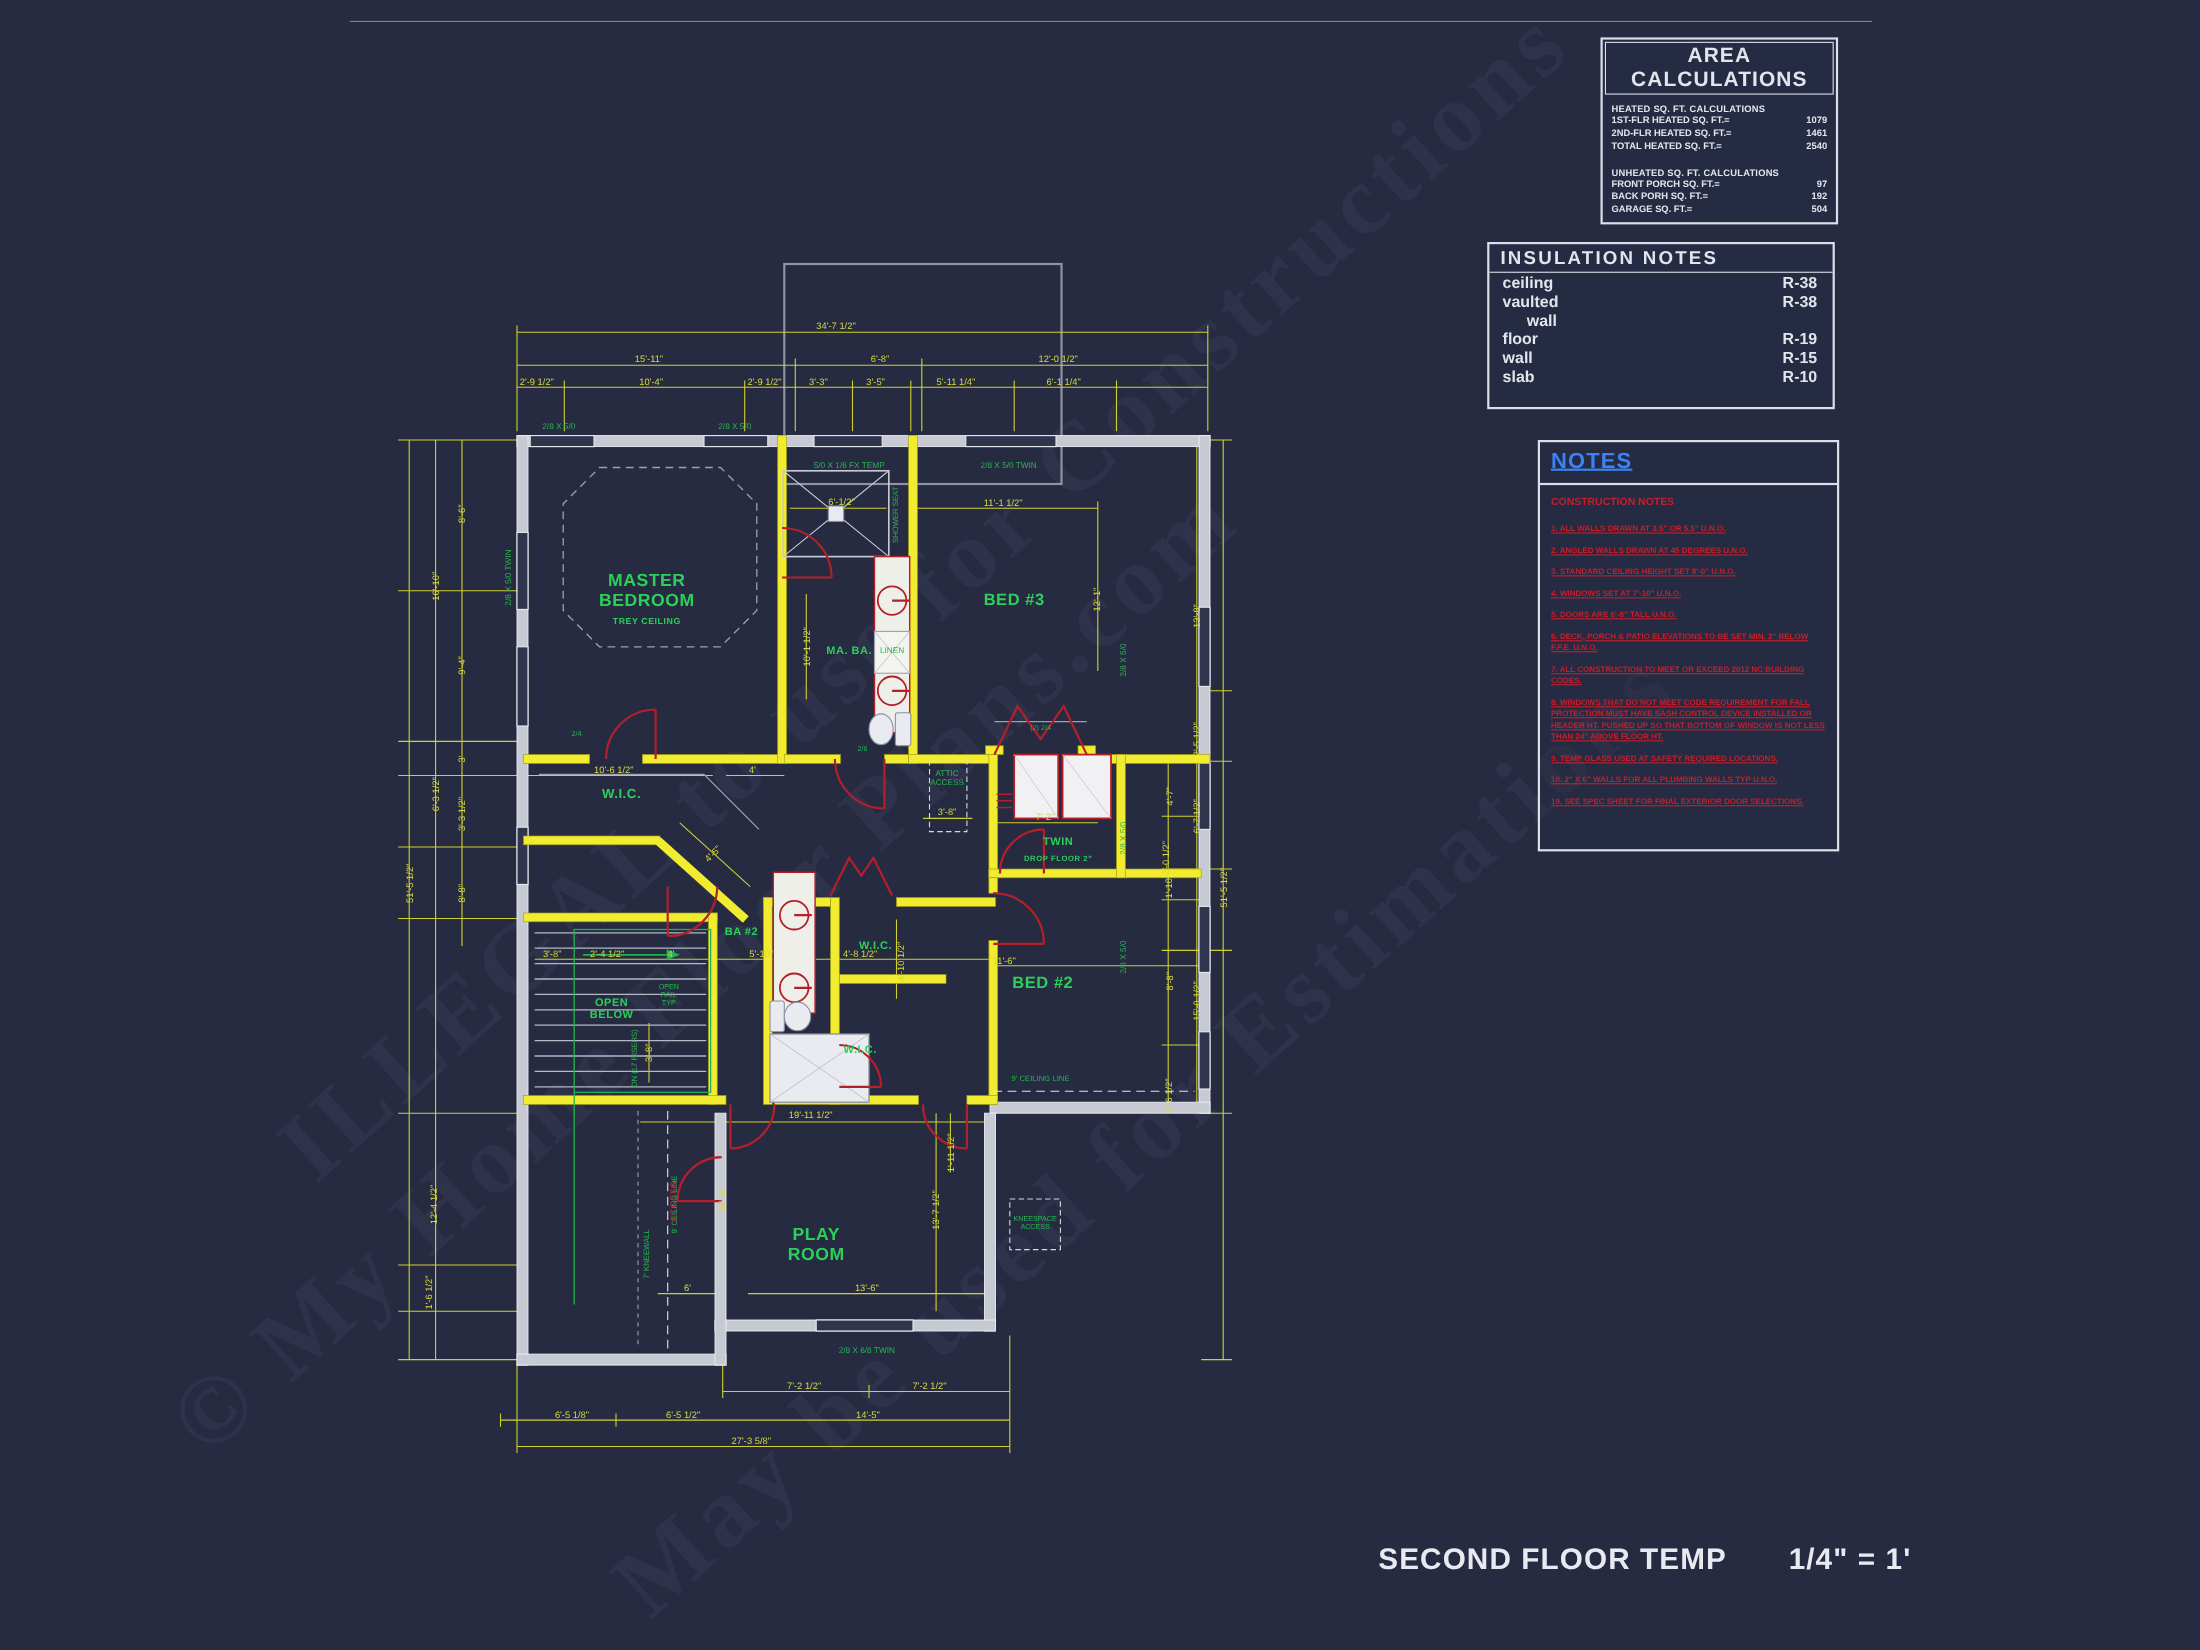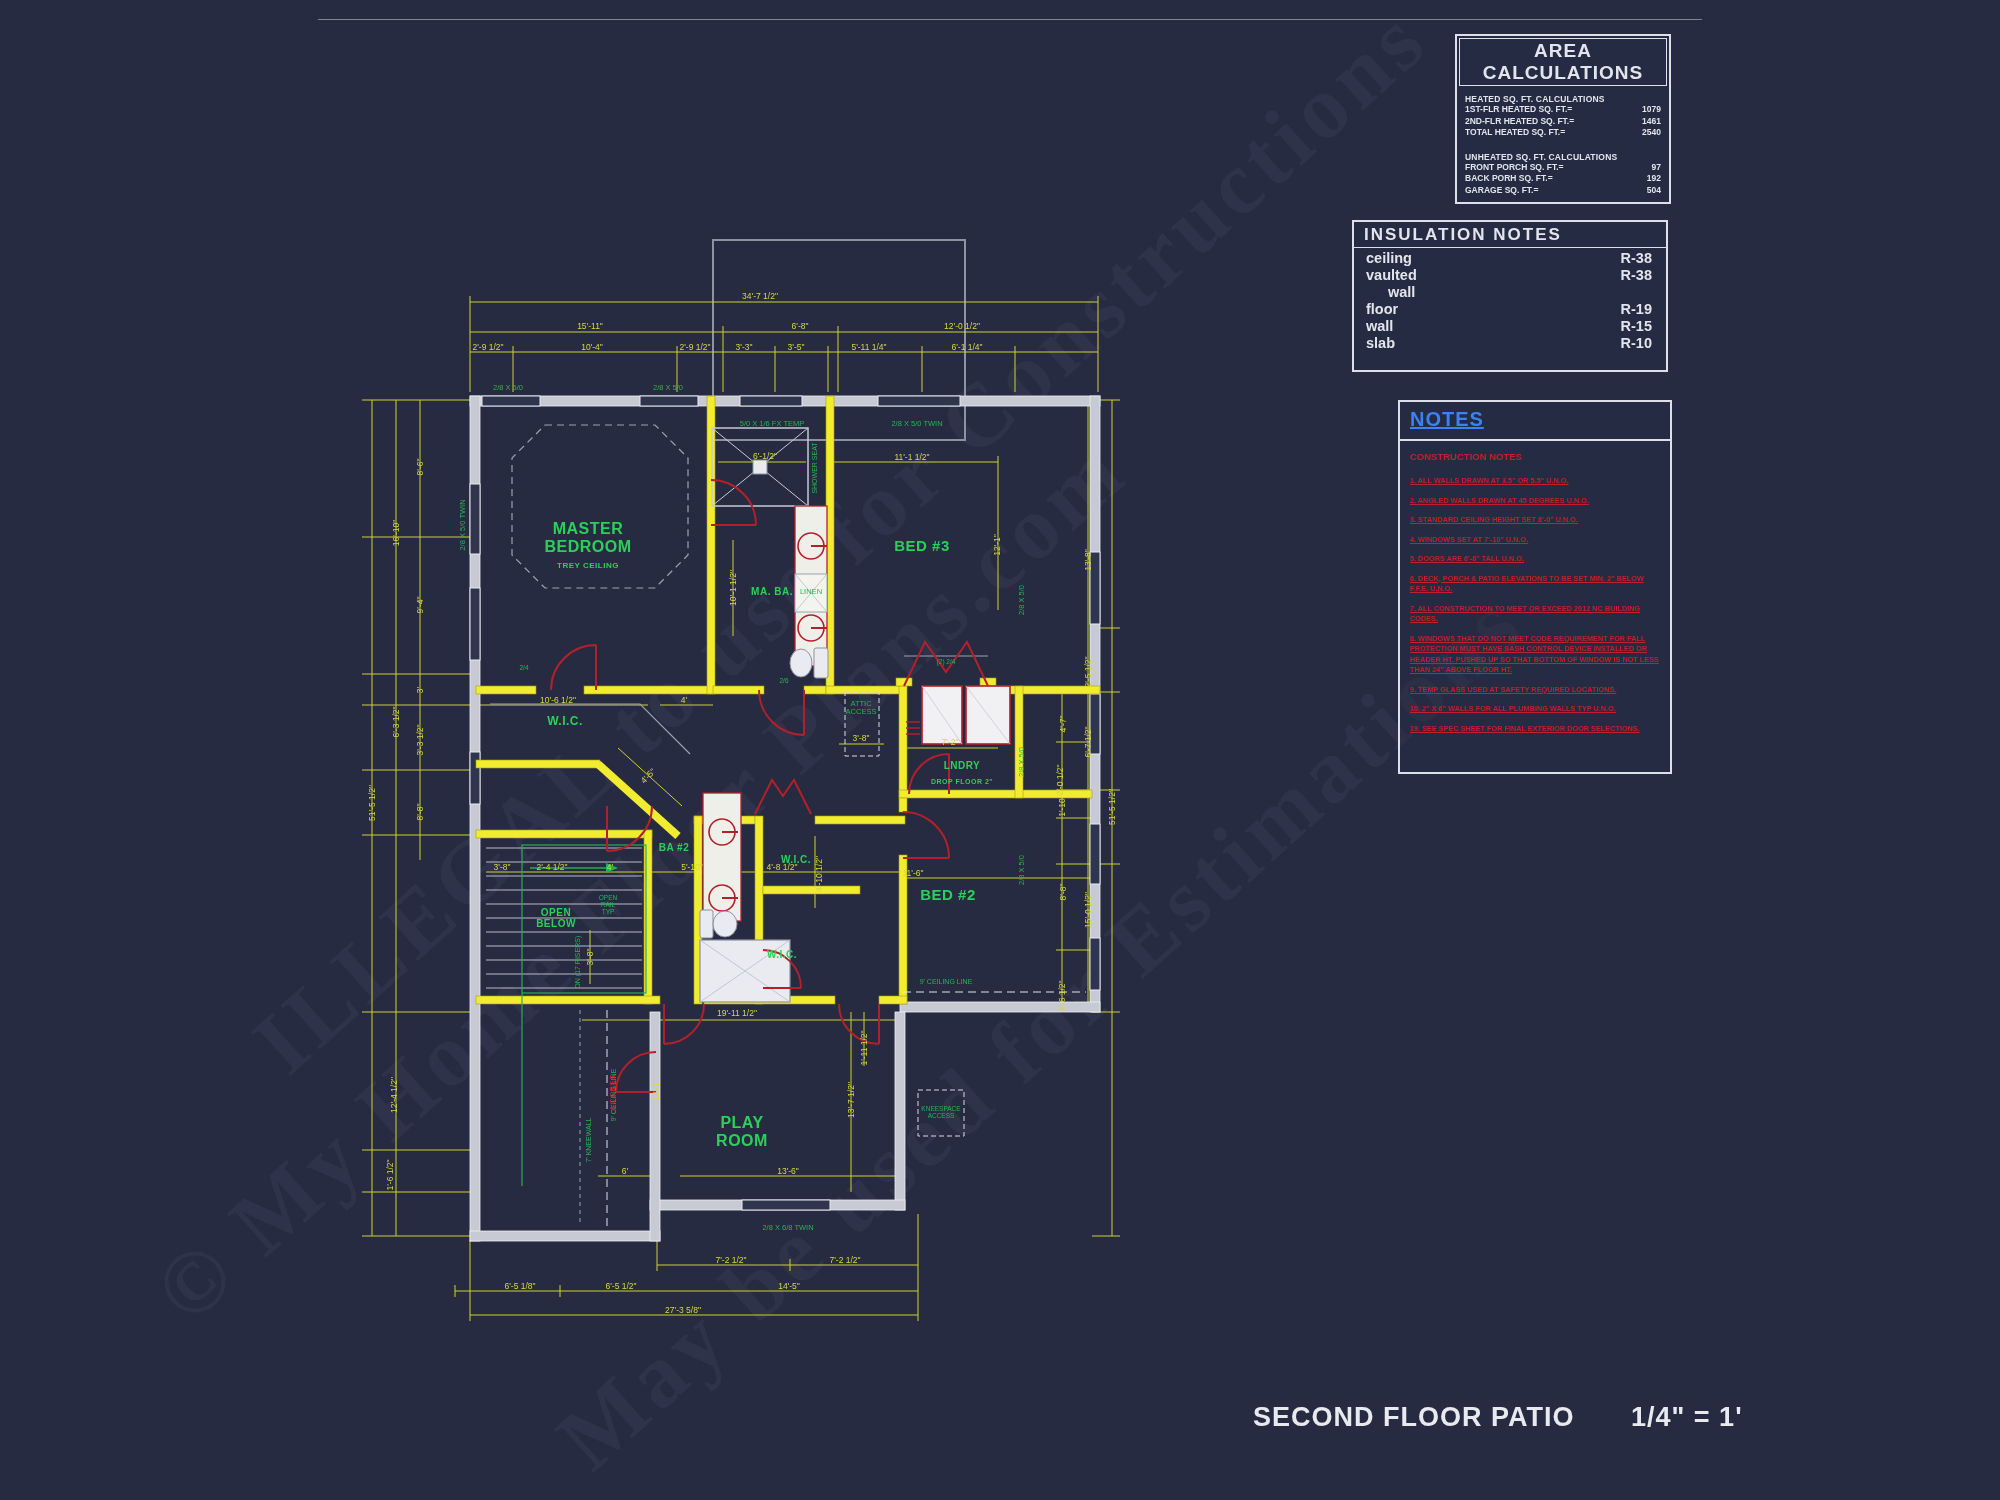--- a/index.html
+++ b/index.html
@@ -203,21 +203,21 @@
       <span class="plan-label room" style="left: 588px; top: 566px; transform: translate(-50%, -50%); font-size: 8px;">TREY CEILING</span>
       <span class="plan-label room" style="left: 565px; top: 722px; transform: translate(-50%, -50%); font-size: 12px;">W.I.C.</span>
       <span class="plan-label room" style="left: 922px; top: 546px; transform: translate(-50%, -50%); font-size: 15px;">BED #3</span>
       <span class="plan-label room" style="left: 772px; top: 592px; transform: translate(-50%, -50%); font-size: 10px;">MA. BA.</span>
       <span class="plan-label room" style="left: 674px; top: 848px; transform: translate(-50%, -50%); font-size: 10px;">BA #2</span>
       <span class="plan-label room" style="left: 796px; top: 860px; transform: translate(-50%, -50%); font-size: 10px;">W.I.C.</span>
       <span class="plan-label room" style="left: 782px; top: 955px; transform: translate(-50%, -50%); font-size: 10px;">W.I.C.</span>
       <span class="plan-label room" style="left: 948px; top: 895px; transform: translate(-50%, -50%); font-size: 15px;">BED #2</span>
       <span class="plan-label room" style="left: 556px; top: 918px; transform: translate(-50%, -50%); font-size: 10px;">OPEN
 BELOW</span>
-      <span class="plan-label room" style="left: 962px; top: 766px; transform: translate(-50%, -50%); font-size: 10px;">LNDRY</span>
+      <span class="plan-label room" style="left: 962px; top: 766px; transform: translate(-50%, -50%); font-size: 10px;">TWIN</span>
       <span class="plan-label room" style="left: 962px; top: 782px; transform: translate(-50%, -50%); font-size: 7px;">DROP FLOOR 2"</span>
       <span class="plan-label room" style="left: 742px; top: 1092px; transform: translate(-50%, -50%); font-size: 16px; margin-top: 40px;">PLAY
 ROOM</span>
     </div>
   <div>
       <span class="plan-label g" style="left: 508px; top: 388px; transform: translate(-50%, -50%);">2/8 X 5/0</span>
       <span class="plan-label g" style="left: 668px; top: 388px; transform: translate(-50%, -50%);">2/8 X 5/0</span>
       <span class="plan-label g" style="left: 772px; top: 424px; transform: translate(-50%, -50%);">5/0 X 1/6 FX TEMP</span>
       <span class="plan-label g" style="left: 917px; top: 424px; transform: translate(-50%, -50%);">2/8 X 5/0 TWIN</span>
       <span class="plan-label g" style="left: 463px; top: 525px; transform: translate(-50%, -50%) rotate(-90deg);">2/8 X 5/0 TWIN</span>
@@ -389,16 +389,16 @@
           <div class="note-item">7.  ALL CONSTRUCTION TO MEET OR EXCEED 2012 NC BUILDING CODES.</div>
           <div class="note-item">8.  WINDOWS THAT DO NOT MEET CODE REQUIREMENT FOR FALL PROTECTION MUST HAVE SASH CONTROL DEVICE INSTALLED OR HEADER HT. PUSHED UP SO THAT BOTTOM OF WINDOW IS NOT LESS THAN 24" ABOVE FLOOR HT.</div>
           <div class="note-item">9.  TEMP GLASS USED AT SAFETY REQUIRED LOCATIONS.</div>
           <div class="note-item">10. 2" X 6" WALLS FOR ALL PLUMBING WALLS TYP U.N.O.</div>
           <div class="note-item">19. SEE SPEC SHEET FOR FINAL EXTERIOR DOOR SELECTIONS.</div>
         </div>
     </div>
   </div>
 
   <div class="title-block">
-    <span>SECOND FLOOR PATIO</span>
+    <span>SECOND FLOOR TEMP</span>
     <span class="scale">1/4" = 1'</span>
   </div>
 </div>
 
 </body></html>

